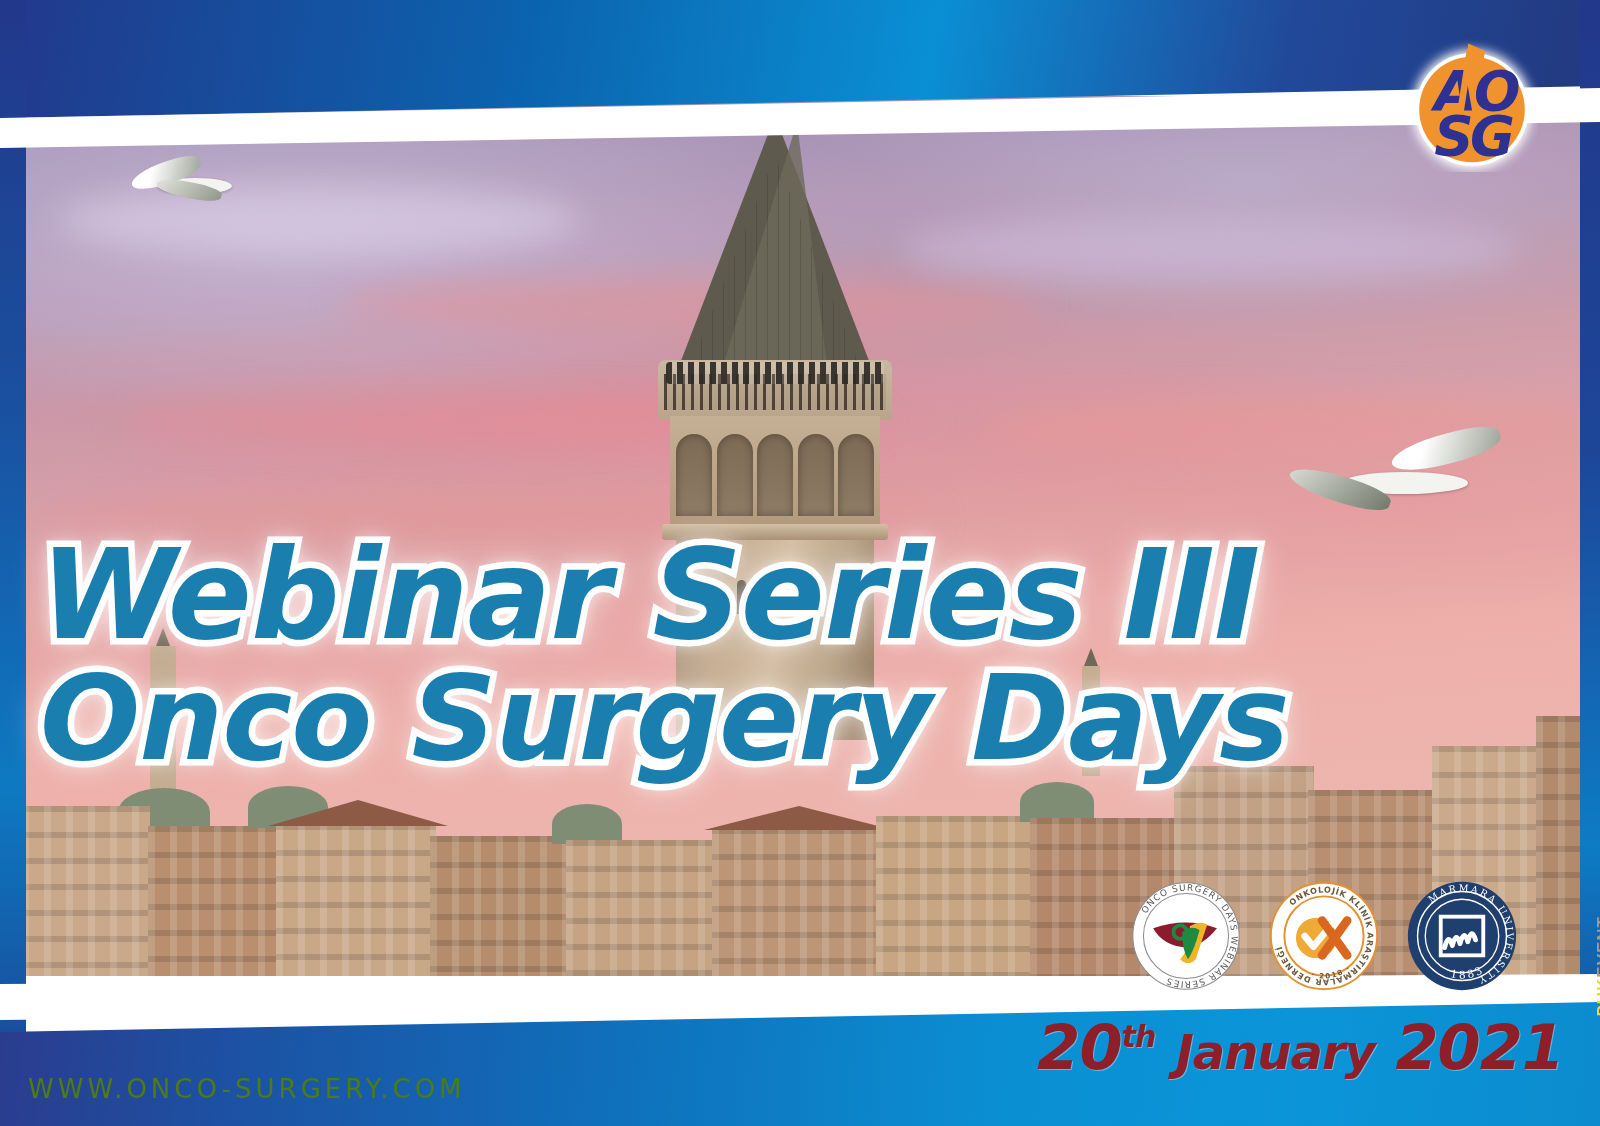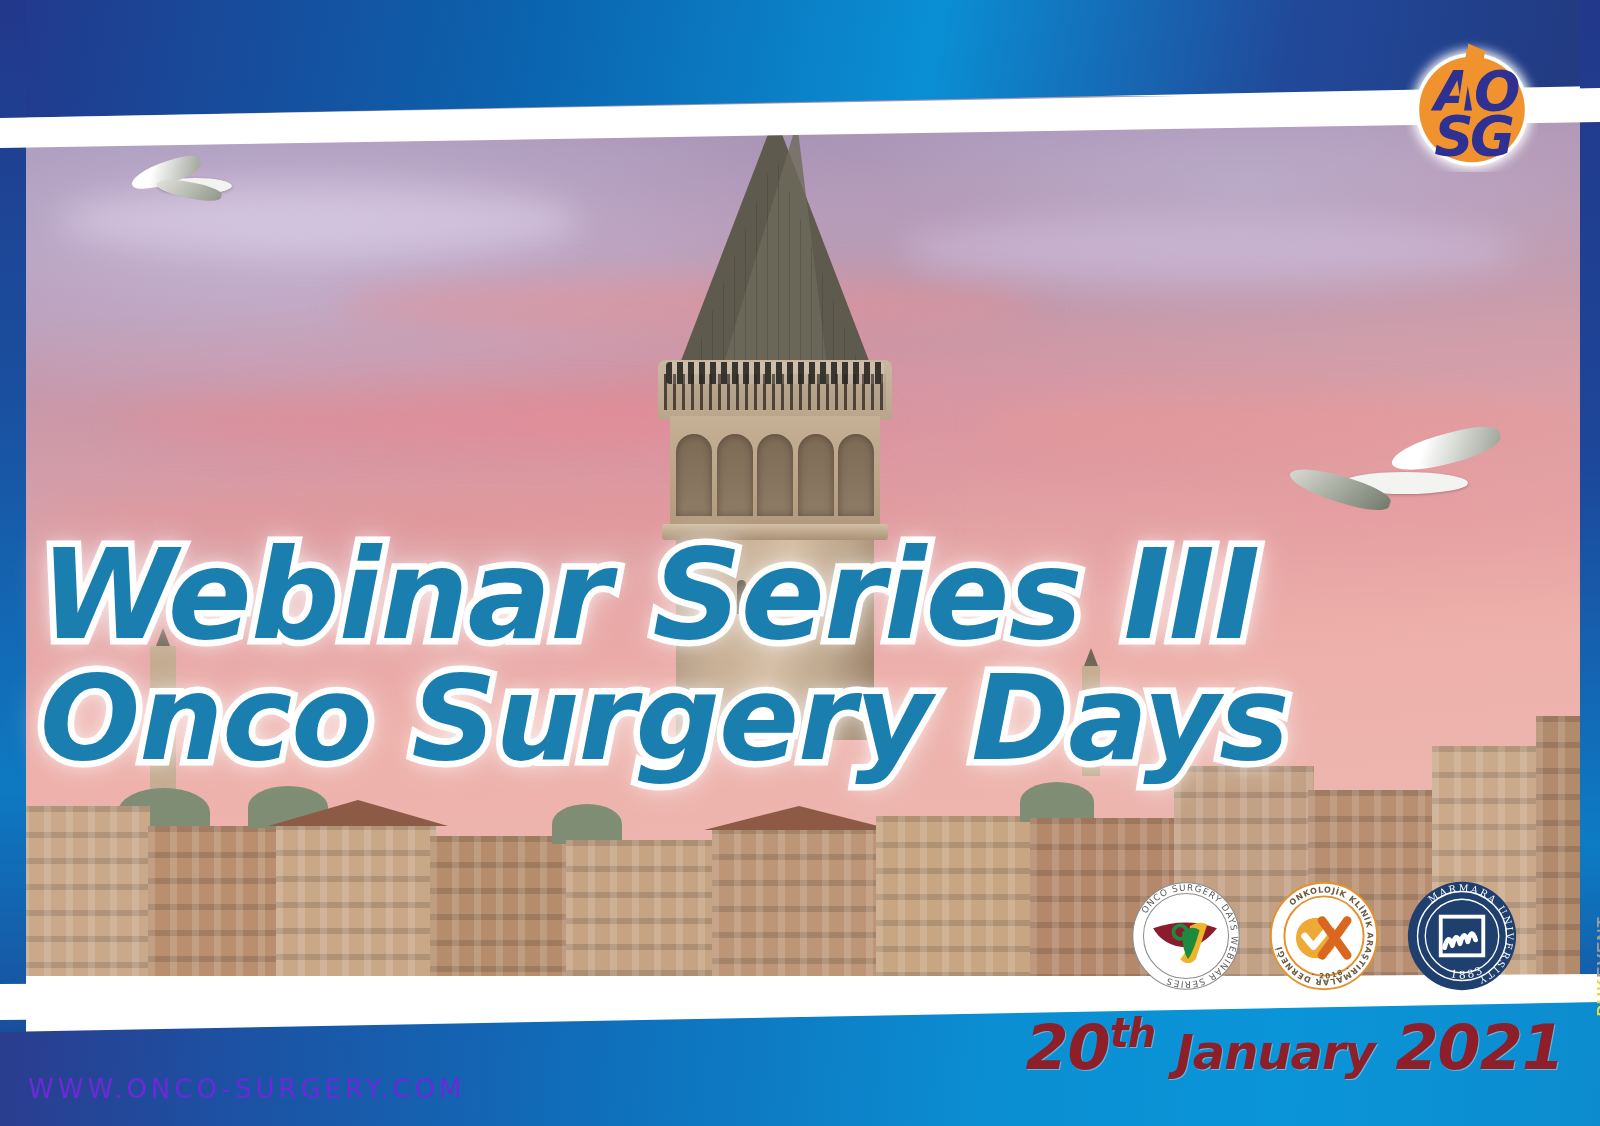--- a/index.html
+++ b/index.html
@@ -243,27 +243,27 @@
   
   .date{
     position:absolute; right:36px; bottom:42px; z-index:9;
     font-family:"DejaVu Sans", sans-serif;
     font-weight:700; font-style:italic;
     color:#8e1f29;
     font-size:62px; letter-spacing:-1px;
     white-space:nowrap;
     text-shadow:1px 1px 0 rgba(255,255,255,.35);
   }
-  .date .sup{ font-size:40px; vertical-align:super;margin-top:29px; }
+  .date .sup{ font-size:30px; vertical-align:super;margin-top:29px; }
   .date .mon{ font-size:48px; }
 
   
   .site{
     position:absolute; left:28px; bottom:22px; z-index:9;
-    color:#6d28d9; font-size:26px; letter-spacing:4px; font-weight:400;
+    color:#4d7c0f; font-size:26px; letter-spacing:4px; font-weight:400;
     font-family:"DejaVu Sans", sans-serif;
   }
 </style>
 </head>
 <body>
 
 <div id="poster">
 
   <div class="photo">
     <div class="sky"></div>

